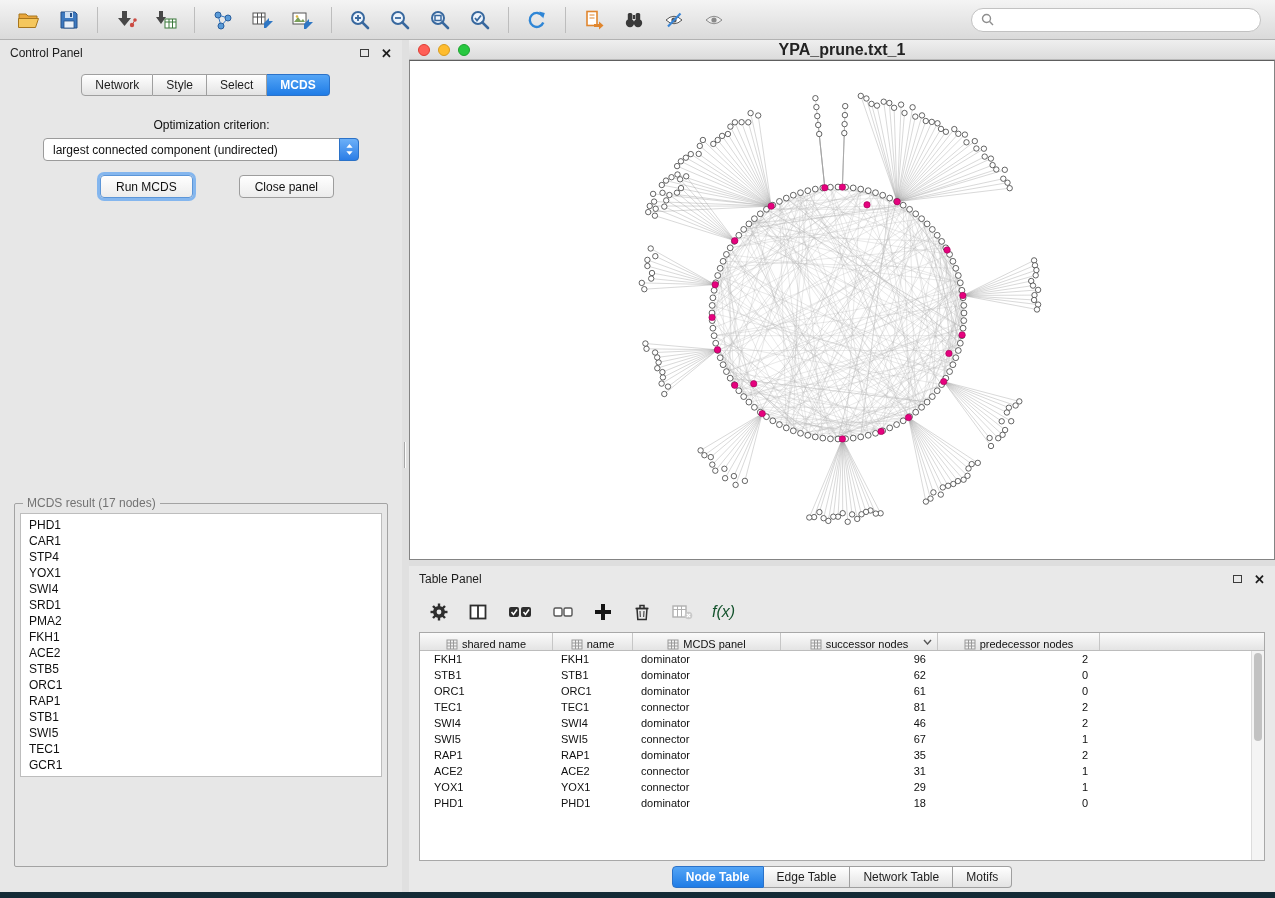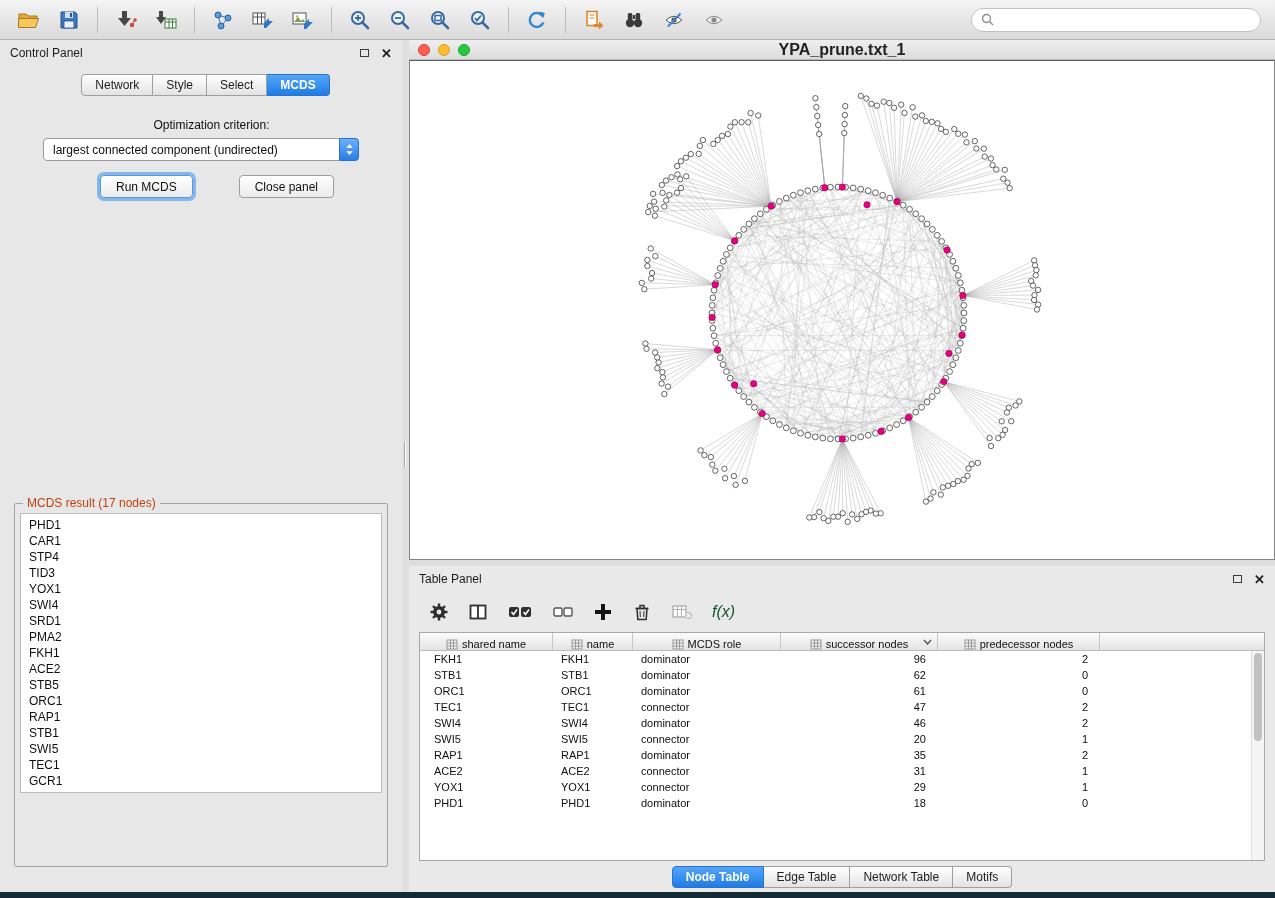--- a/index.html
+++ b/index.html
@@ -50,21 +50,21 @@
   .dd-cap { position:absolute; right:-1px; top:-1px; bottom:-1px; width:20px;
     background:linear-gradient(#6cb0f8,#2a7de6); border-radius:0 4px 4px 0;
     display:flex; align-items:center; justify-content:center; border:1px solid #2b72c8; }
   .btn-row { display:flex; justify-content:center; gap:14px; margin-top:14px; }
   .mac-btn { font-size:12px; height:23px; padding:0 15px;
     background:linear-gradient(#ffffff,#ececec); border:1px solid #9d9d9d;
     border-radius:4px; color:#101010; cursor:default;margin-left:32px; }
   .mac-btn.focused { box-shadow:0 0 0 3px rgba(108,170,240,.8); border-color:#5c96d8; }
   .mcds-fieldset { margin:auto 14px 25px; height:371px; border:1px solid #a3a3a3;
     border-radius:2px; padding:3px 5px 5px; display:flex; flex-direction:column; }
-  .mcds-fieldset legend { font-size:12px; padding:0 4px; margin-left:3px; color:#c2410c; }
+  .mcds-fieldset legend { font-size:12px; padding:0 4px; margin-left:3px; color:#737373; }
   .mcds-list { flex:1; background:#fff; border:1px solid #bdbdbd; overflow:hidden; padding:3px 0; }
   .mcds-item { font-size:12px; line-height:16px; padding-left:8px; color:#101010; }
 
   
   .right-col { flex:1; display:flex; flex-direction:column; min-width:0; }
   .network-window { height:520px; display:flex; flex-direction:column; background:#e7e7e7; }
   .titlebar { height:20px; background:linear-gradient(#efefef,#dcdcdc); display:flex;
     align-items:center; position:relative; border-bottom:1px solid #b9b9b9; flex:0 0 auto; }
   .lights { display:flex; gap:8px; padding-left:9px; z-index:2; }
   .light { width:12px; height:12px; border-radius:50%; }
@@ -287,21 +287,20 @@
         <div class="btn-row">
           <button class="mac-btn focused">Run MCDS</button>
           <button class="mac-btn">Close panel</button>
         </div>
         <fieldset class="mcds-fieldset">
           <legend>MCDS result (17 nodes)</legend>
           <div class="mcds-list" id="mcds-list">
               <div class="mcds-item">PHD1</div>
               <div class="mcds-item">CAR1</div>
               <div class="mcds-item">STP4</div>
-              <div class="mcds-item">TID3</div>
               <div class="mcds-item">YOX1</div>
               <div class="mcds-item">SWI4</div>
               <div class="mcds-item">SRD1</div>
               <div class="mcds-item">PMA2</div>
               <div class="mcds-item">FKH1</div>
               <div class="mcds-item">ACE2</div>
               <div class="mcds-item">STB5</div>
               <div class="mcds-item">ORC1</div>
               <div class="mcds-item">RAP1</div>
               <div class="mcds-item">STB1</div>
@@ -710,21 +709,21 @@
               <span>name</span>
             </div>
             <div class="th">
               <svg width="12" height="11" viewBox="0 0 12 11">
                   <rect x="1" y="1" width="10" height="9" fill="#f2f2f2" stroke="#9a9a9a"></rect>
                   <line x1="1" y1="4" x2="11" y2="4" stroke="#9a9a9a"></line>
                   <line x1="1" y1="7" x2="11" y2="7" stroke="#9a9a9a"></line>
                   <line x1="4.5" y1="1" x2="4.5" y2="10" stroke="#9a9a9a"></line>
                   <line x1="7.5" y1="1" x2="7.5" y2="10" stroke="#9a9a9a"></line>
                 </svg>
-              <span>MCDS role</span>
+              <span>MCDS panel</span>
             </div>
             <div class="th">
               <svg width="12" height="11" viewBox="0 0 12 11">
                   <rect x="1" y="1" width="10" height="9" fill="#f2f2f2" stroke="#9a9a9a"></rect>
                   <line x1="1" y1="4" x2="11" y2="4" stroke="#9a9a9a"></line>
                   <line x1="1" y1="7" x2="11" y2="7" stroke="#9a9a9a"></line>
                   <line x1="4.5" y1="1" x2="4.5" y2="10" stroke="#9a9a9a"></line>
                   <line x1="7.5" y1="1" x2="7.5" y2="10" stroke="#9a9a9a"></line>
                 </svg>
               <span>successor nodes</span>
@@ -766,37 +765,37 @@
                 <div class="tcell c1">ORC1</div>
                 <div class="tcell c2">dominator</div>
                 <div class="tcell c3">61</div>
                 <div class="tcell c4">0</div>
                 <div class="tcell"></div>
               </div>
               <div class="trow">
                 <div class="tcell c0">TEC1</div>
                 <div class="tcell c1">TEC1</div>
                 <div class="tcell c2">connector</div>
-                <div class="tcell c3">47</div>
+                <div class="tcell c3">81</div>
                 <div class="tcell c4">2</div>
                 <div class="tcell"></div>
               </div>
               <div class="trow">
                 <div class="tcell c0">SWI4</div>
                 <div class="tcell c1">SWI4</div>
                 <div class="tcell c2">dominator</div>
                 <div class="tcell c3">46</div>
                 <div class="tcell c4">2</div>
                 <div class="tcell"></div>
               </div>
               <div class="trow">
                 <div class="tcell c0">SWI5</div>
                 <div class="tcell c1">SWI5</div>
                 <div class="tcell c2">connector</div>
-                <div class="tcell c3">20</div>
+                <div class="tcell c3">67</div>
                 <div class="tcell c4">1</div>
                 <div class="tcell"></div>
               </div>
               <div class="trow">
                 <div class="tcell c0">RAP1</div>
                 <div class="tcell c1">RAP1</div>
                 <div class="tcell c2">dominator</div>
                 <div class="tcell c3">35</div>
                 <div class="tcell c4">2</div>
                 <div class="tcell"></div>

